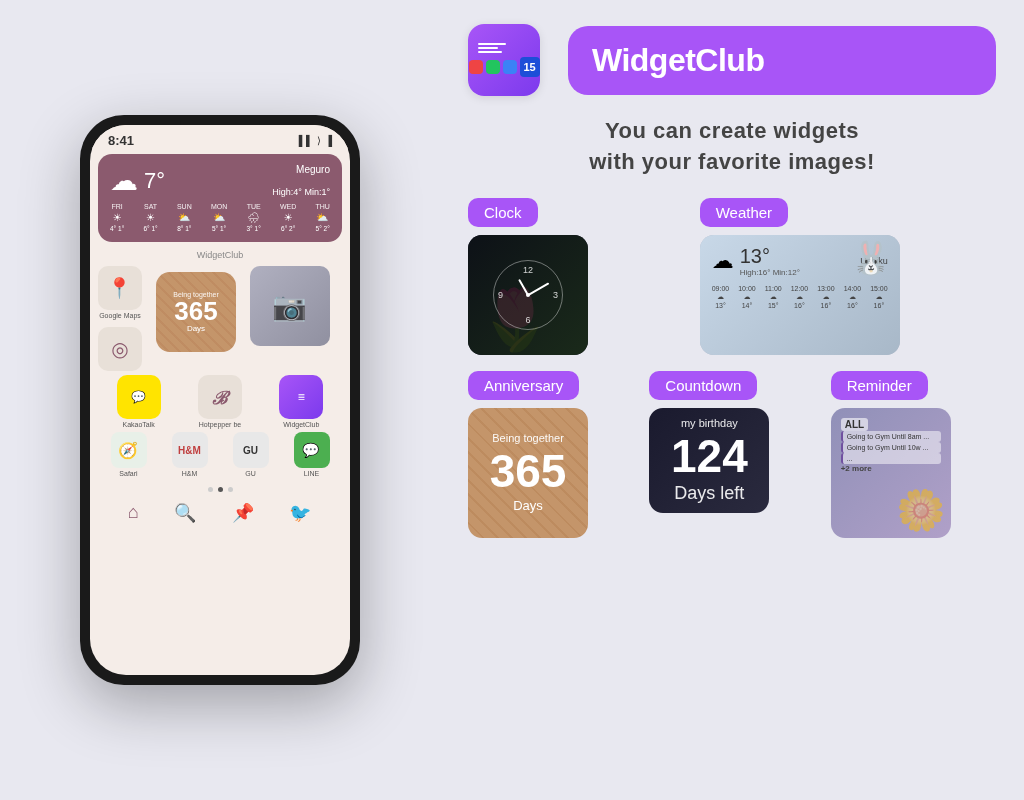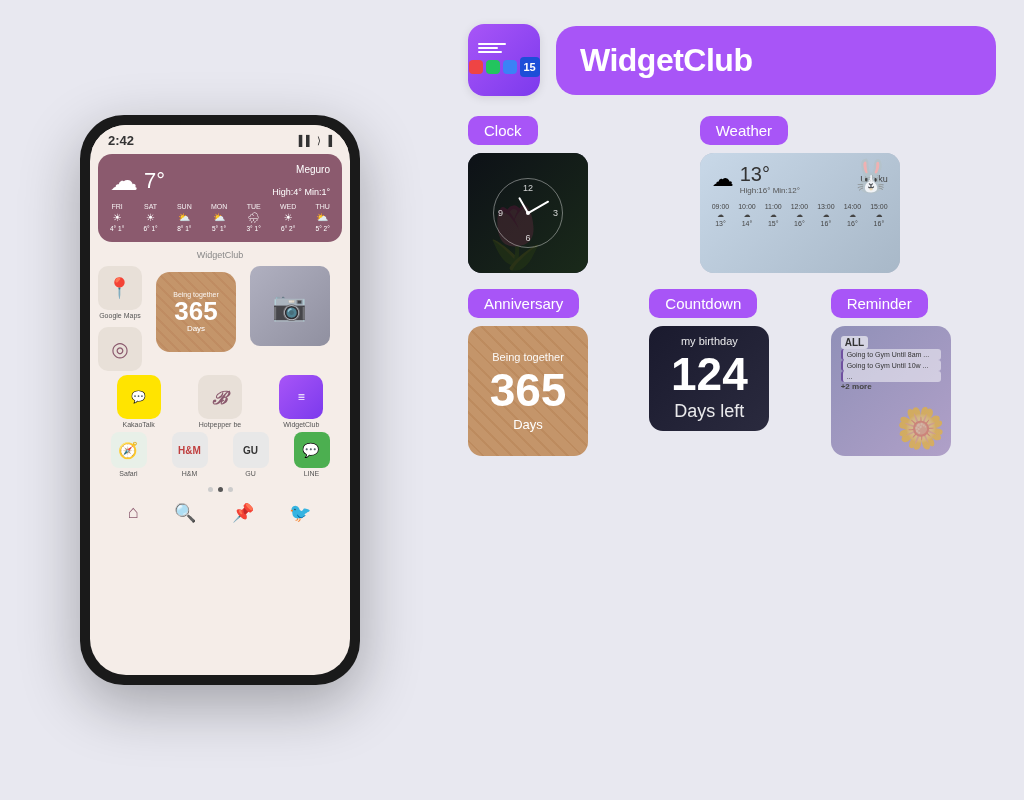--- a/index.html
+++ b/index.html
@@ -288,21 +288,21 @@
       flex: 1;
       padding: 24px 28px;
       display: flex;
       flex-direction: column;
     }
 
     
     .header-row {
       display: flex;
       align-items: center;
-      gap: 16px;
+      gap: 28px;
       margin-bottom: 20px;
     }
 
     .app-icon-big {
       width: 72px;
       height: 72px;
       border-radius: 16px;
       background: white;
       display: flex;
       align-items: center;
@@ -694,21 +694,21 @@
   </style>
 </head>
 <body>
 
 <div class="left-panel">
   <div class="phone-mockup">
     <div class="notch-bar"></div>
     <div class="phone-screen">
 
       <div class="phone-notch">
-        <span class="phone-time">2:42</span>
+        <span class="phone-time">8:41</span>
         <div class="phone-status-icons">
           <span>▌▌</span>
           <span>⟩</span>
           <span>▐</span>
         </div>
       </div>
 
       <div class="weather-widget">
         <div class="weather-top">
           <div class="weather-left">
@@ -854,20 +854,26 @@
           <div class="badge-blue"></div>
           <div class="badge-15">15</div>
         </div>
       </div>
     </div>
     <div class="brand-pill">
       <div class="brand-name">WidgetClub</div>
     </div>
   </div>
 
+  <div class="tagline">
+    <div class="tagline-text">
+      <span>You can create widgets</span><br>
+      <span>with your favorite images!</span>
+    </div>
+  </div>
 
   <div class="categories-top">
 
     <div class="category-block clock">
       <div class="category-label label-purple">Clock</div>
       <div class="clock-preview">
         <div class="clock-bg">
           <span class="flower-silhouette">🌷</span>
           <div class="analog-clock">
             <div class="clock-face">

